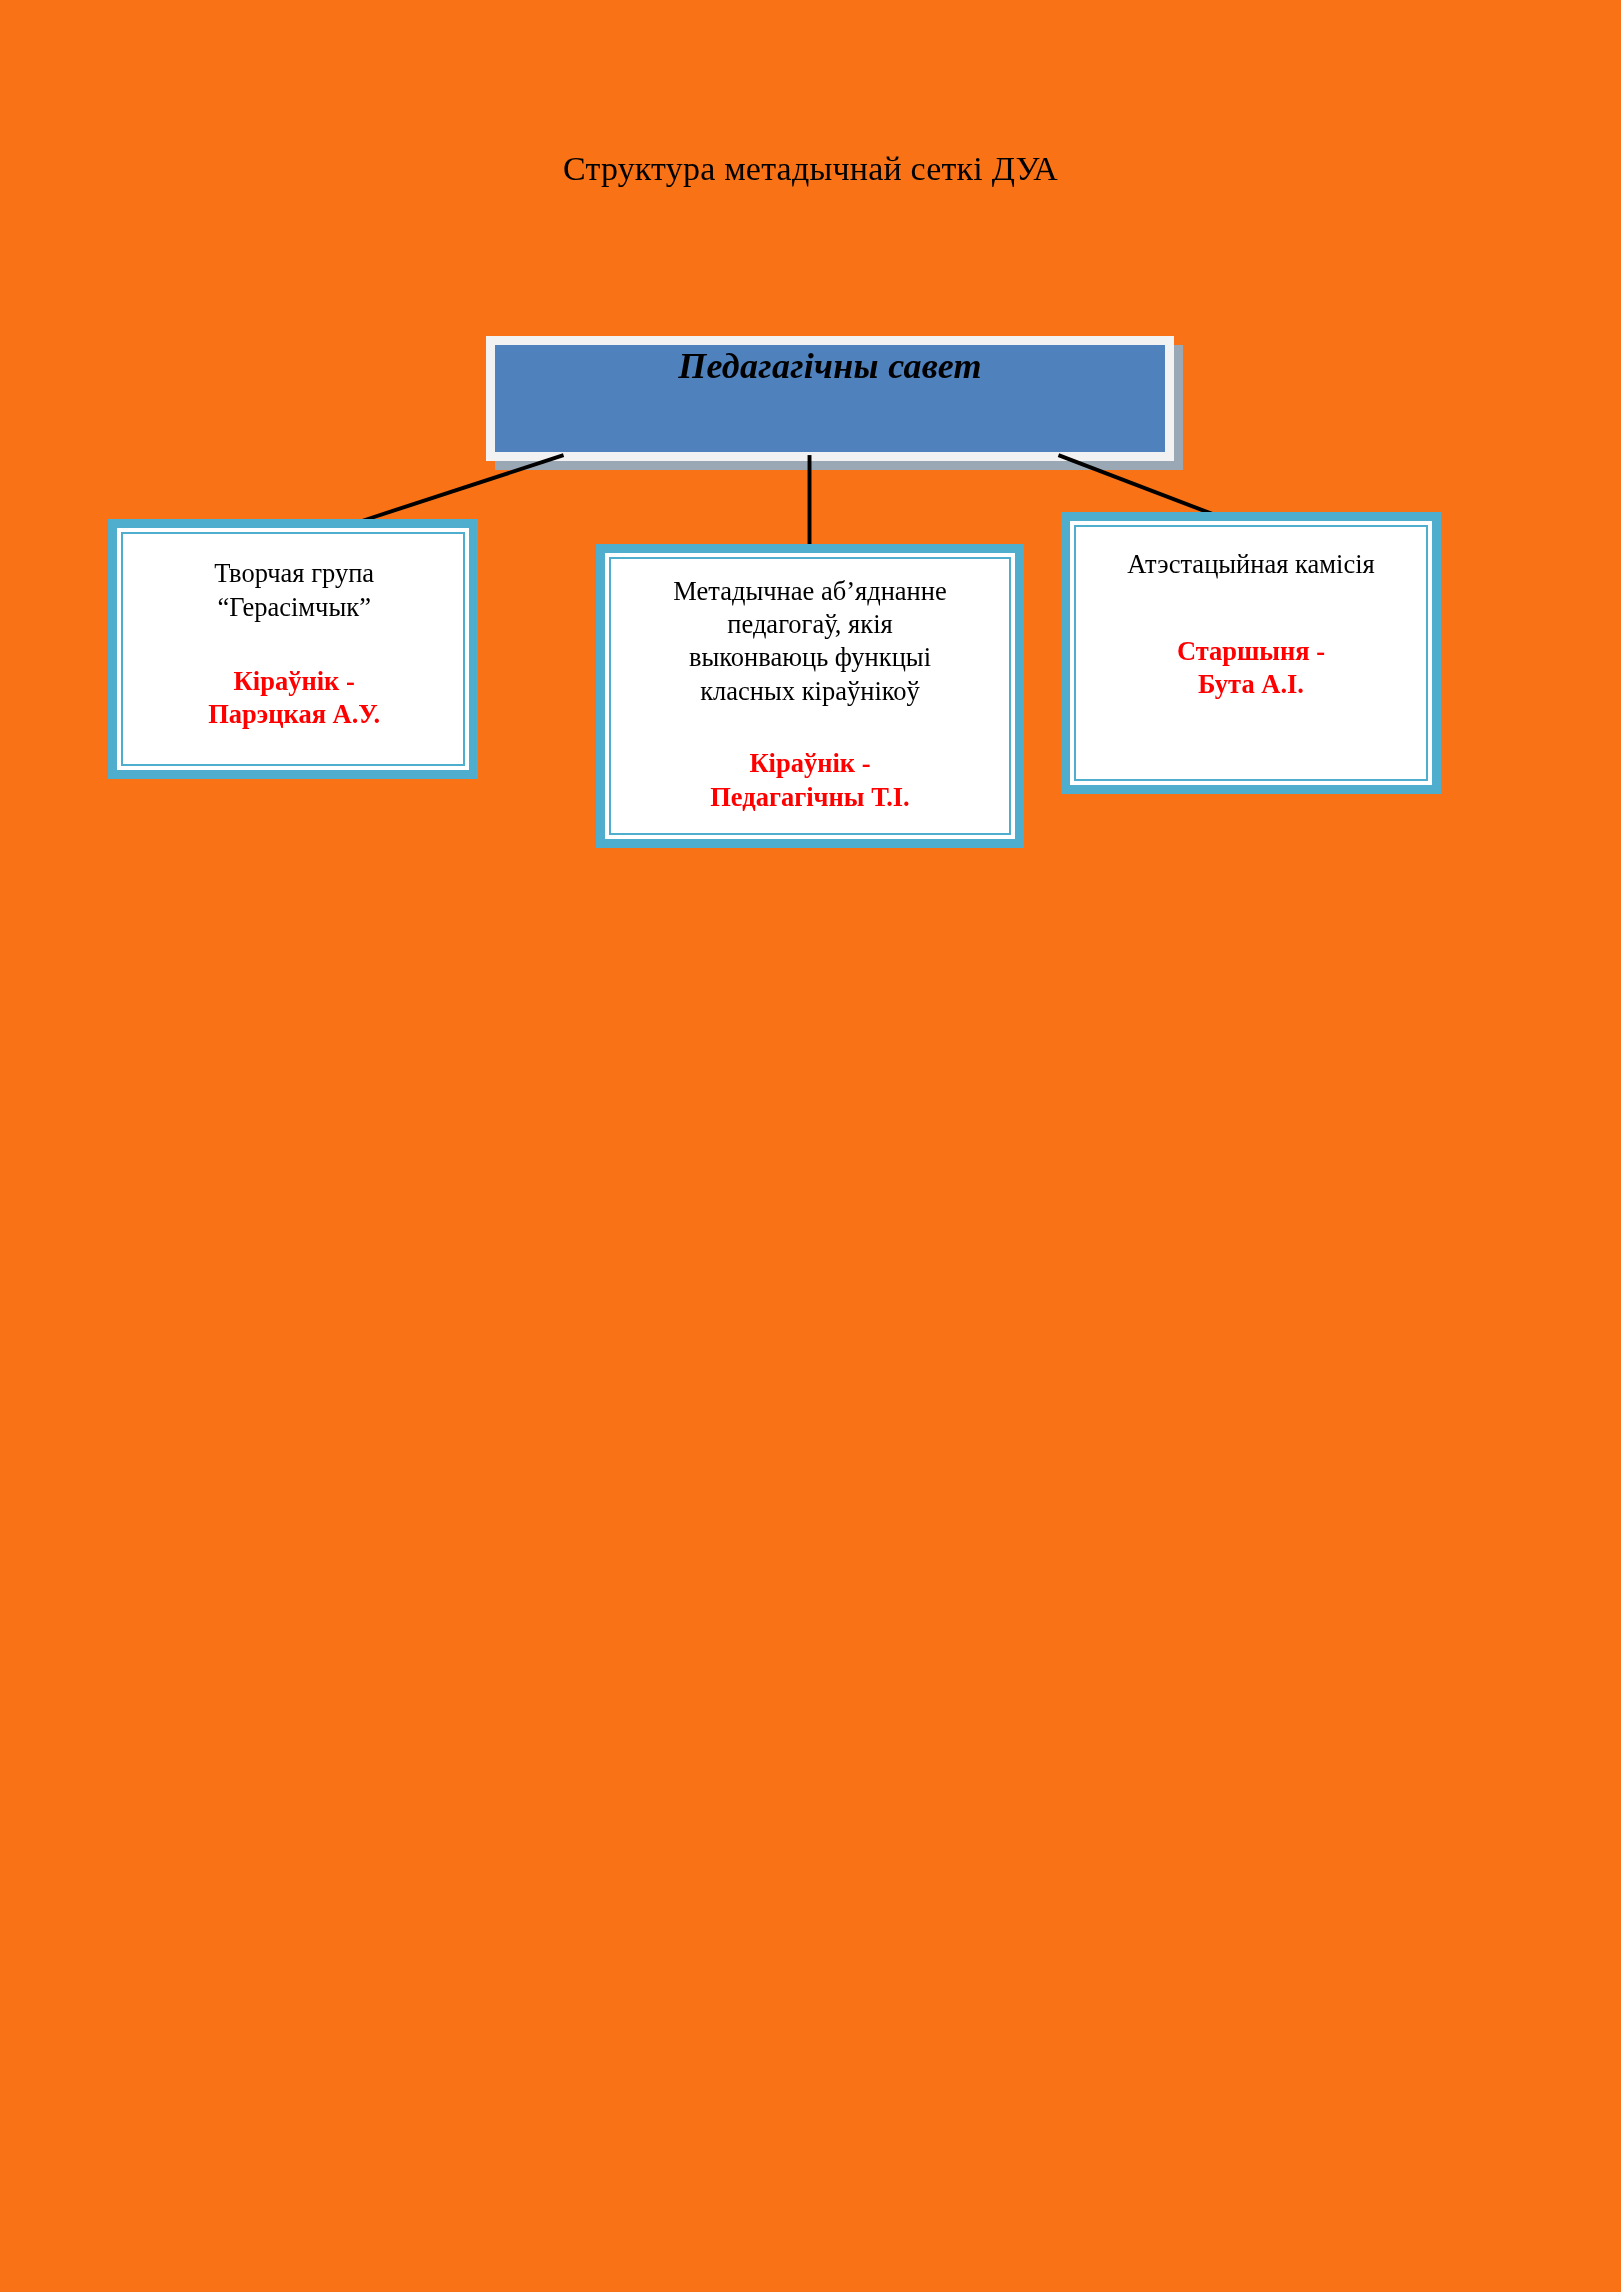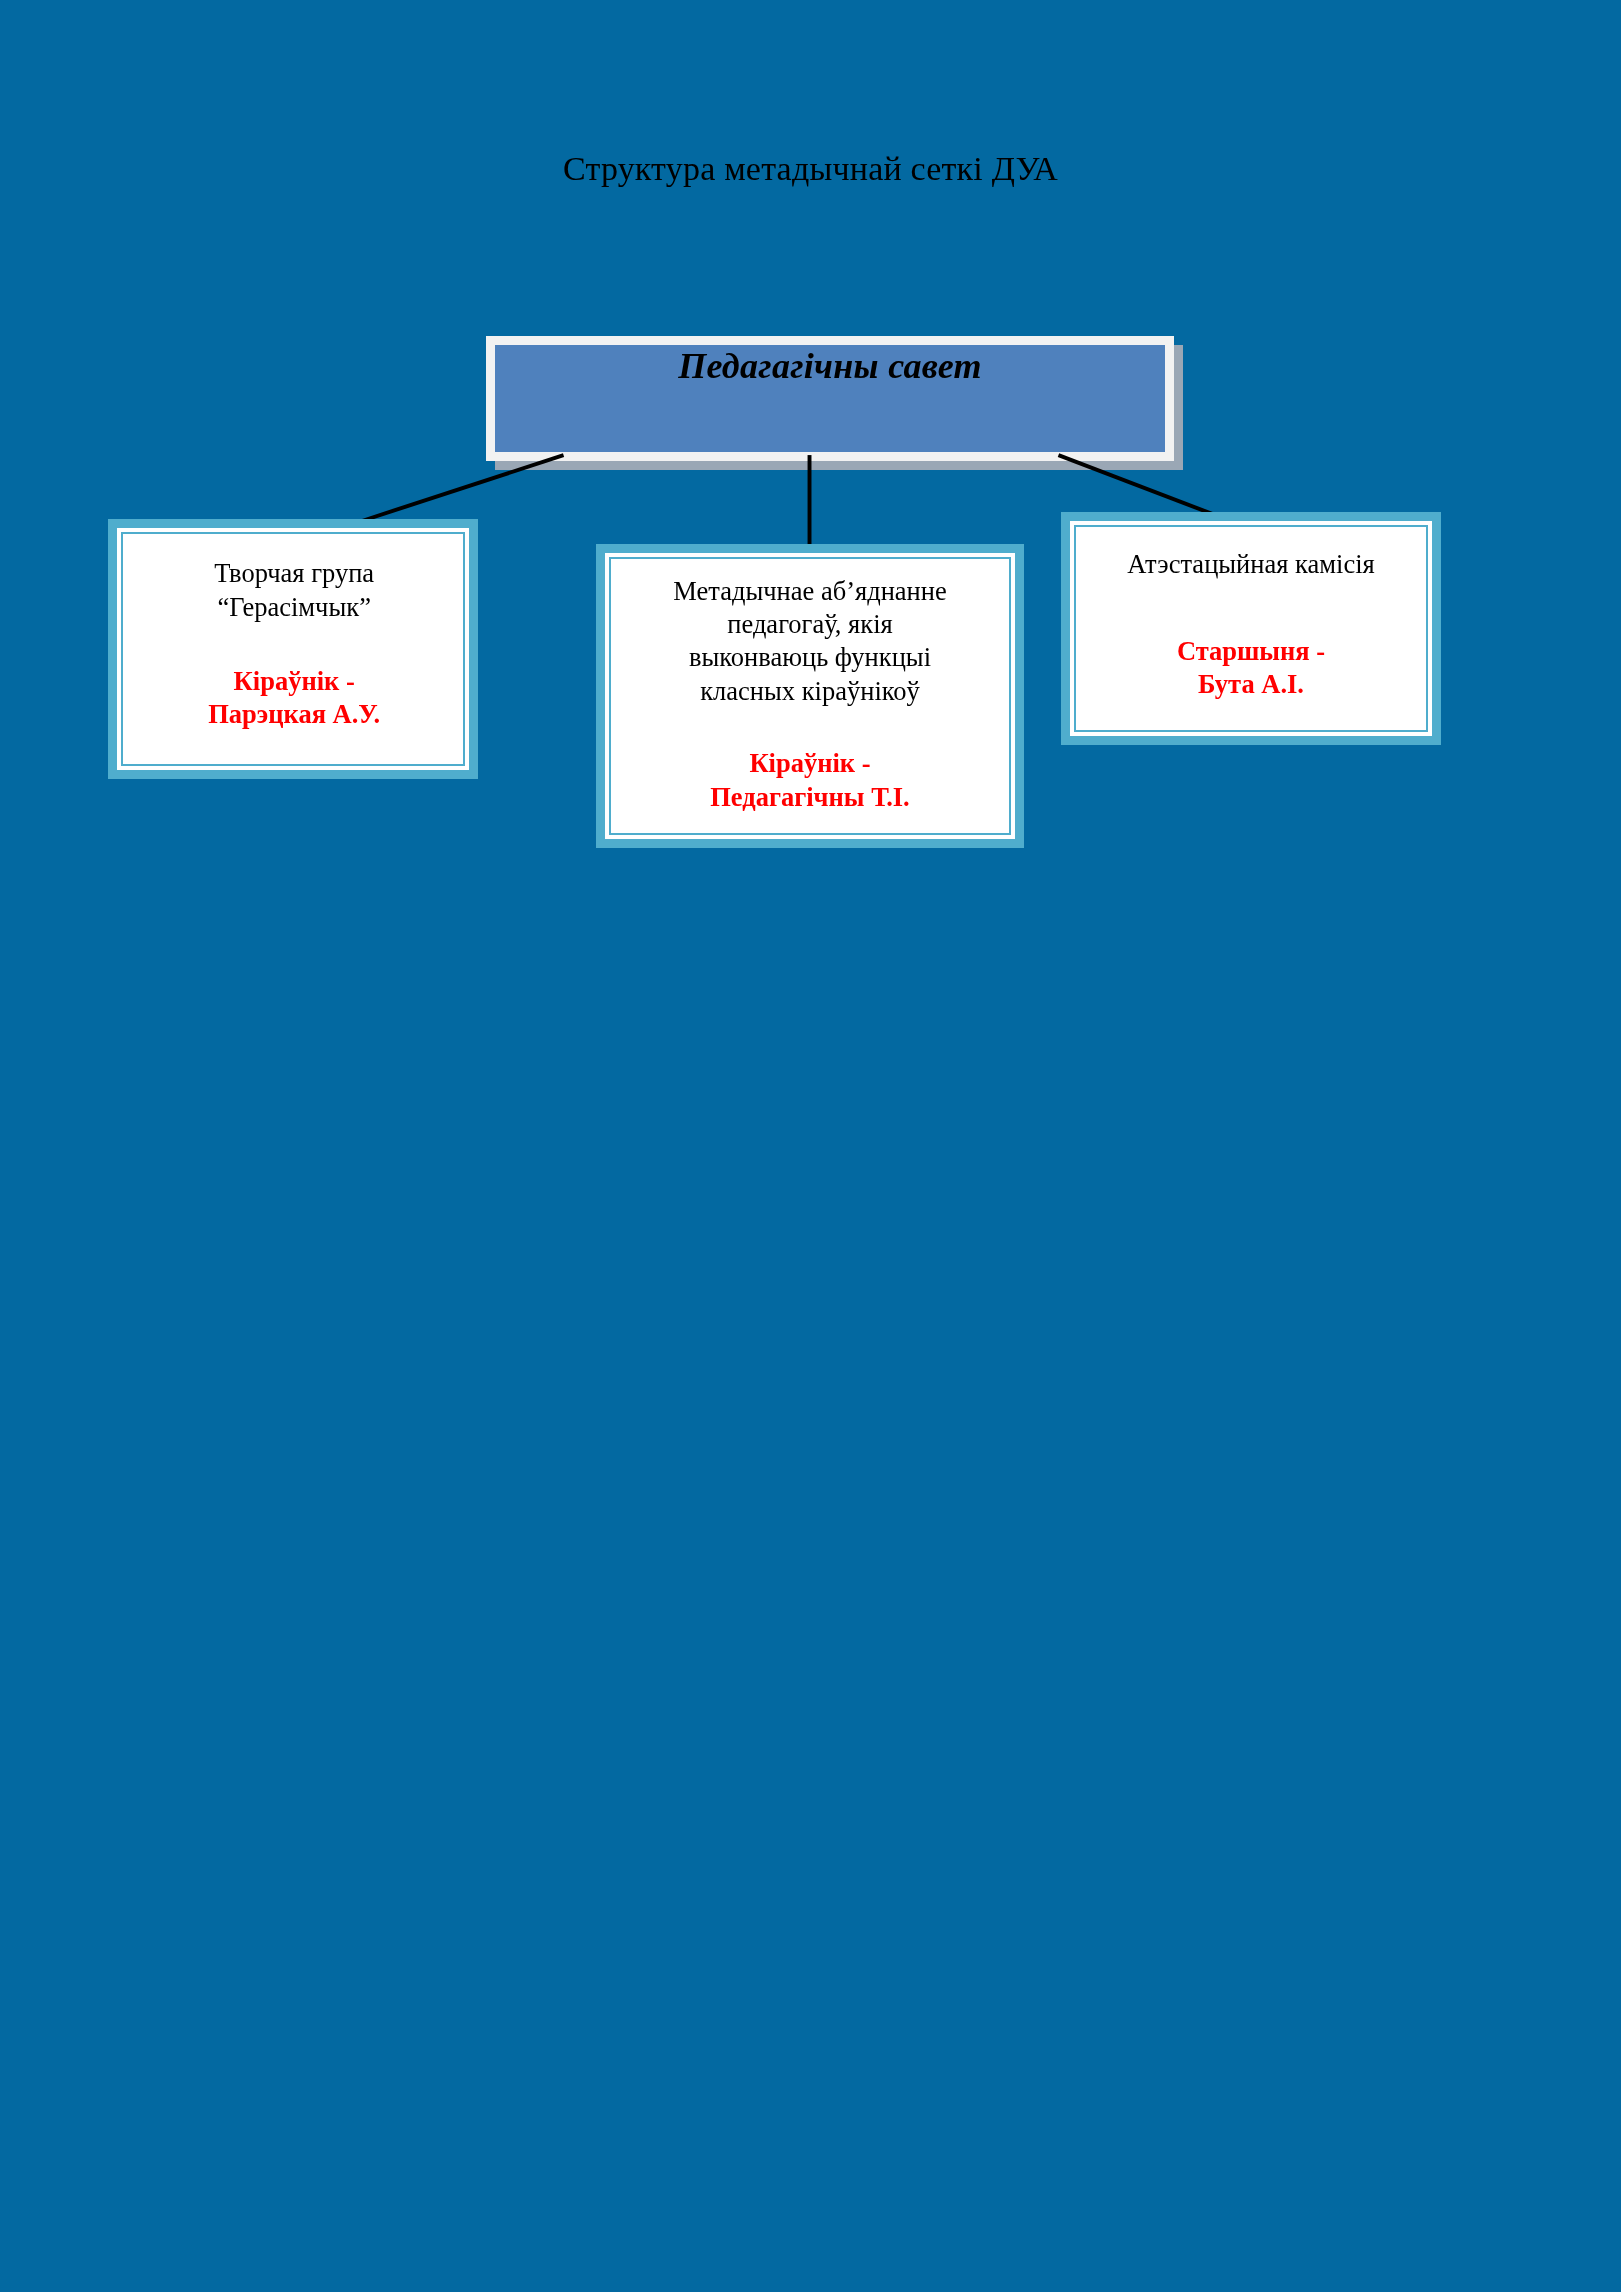--- a/index.html
+++ b/index.html
@@ -10,21 +10,21 @@
   }
   body {
     font-family: "Liberation Serif", "DejaVu Serif", serif;
     color: #000000;
   }
 
   .page {
     position: relative;
     width: 1621px;
     height: 2293px;
-    background: #0369a1;
+    background: #f97316;
     overflow: hidden;
   }
 
   
   .title-block {
     position: absolute;
     left: 0;
     top: 147px;
     width: 1621px;
     text-align: center;
@@ -156,21 +156,21 @@
     width: 428px;
     height: 304px;
   }
   #node-methodical-association .node-inner { padding-top: 16px; }
   #node-methodical-association .node-lead { margin-top: 39px; }
 
   #node-attestation-commission {
     left: 1061px;
     top: 512px;
     width: 380px;
-    height: 233px;
+    height: 282px;
   }
   #node-attestation-commission .node-inner { padding-top: 21.6px; }
   #node-attestation-commission .node-lead { margin-top: 53px; }
 </style>
 </head>
 <body>
 
 <div class="page">
 
   <div class="title-block">

